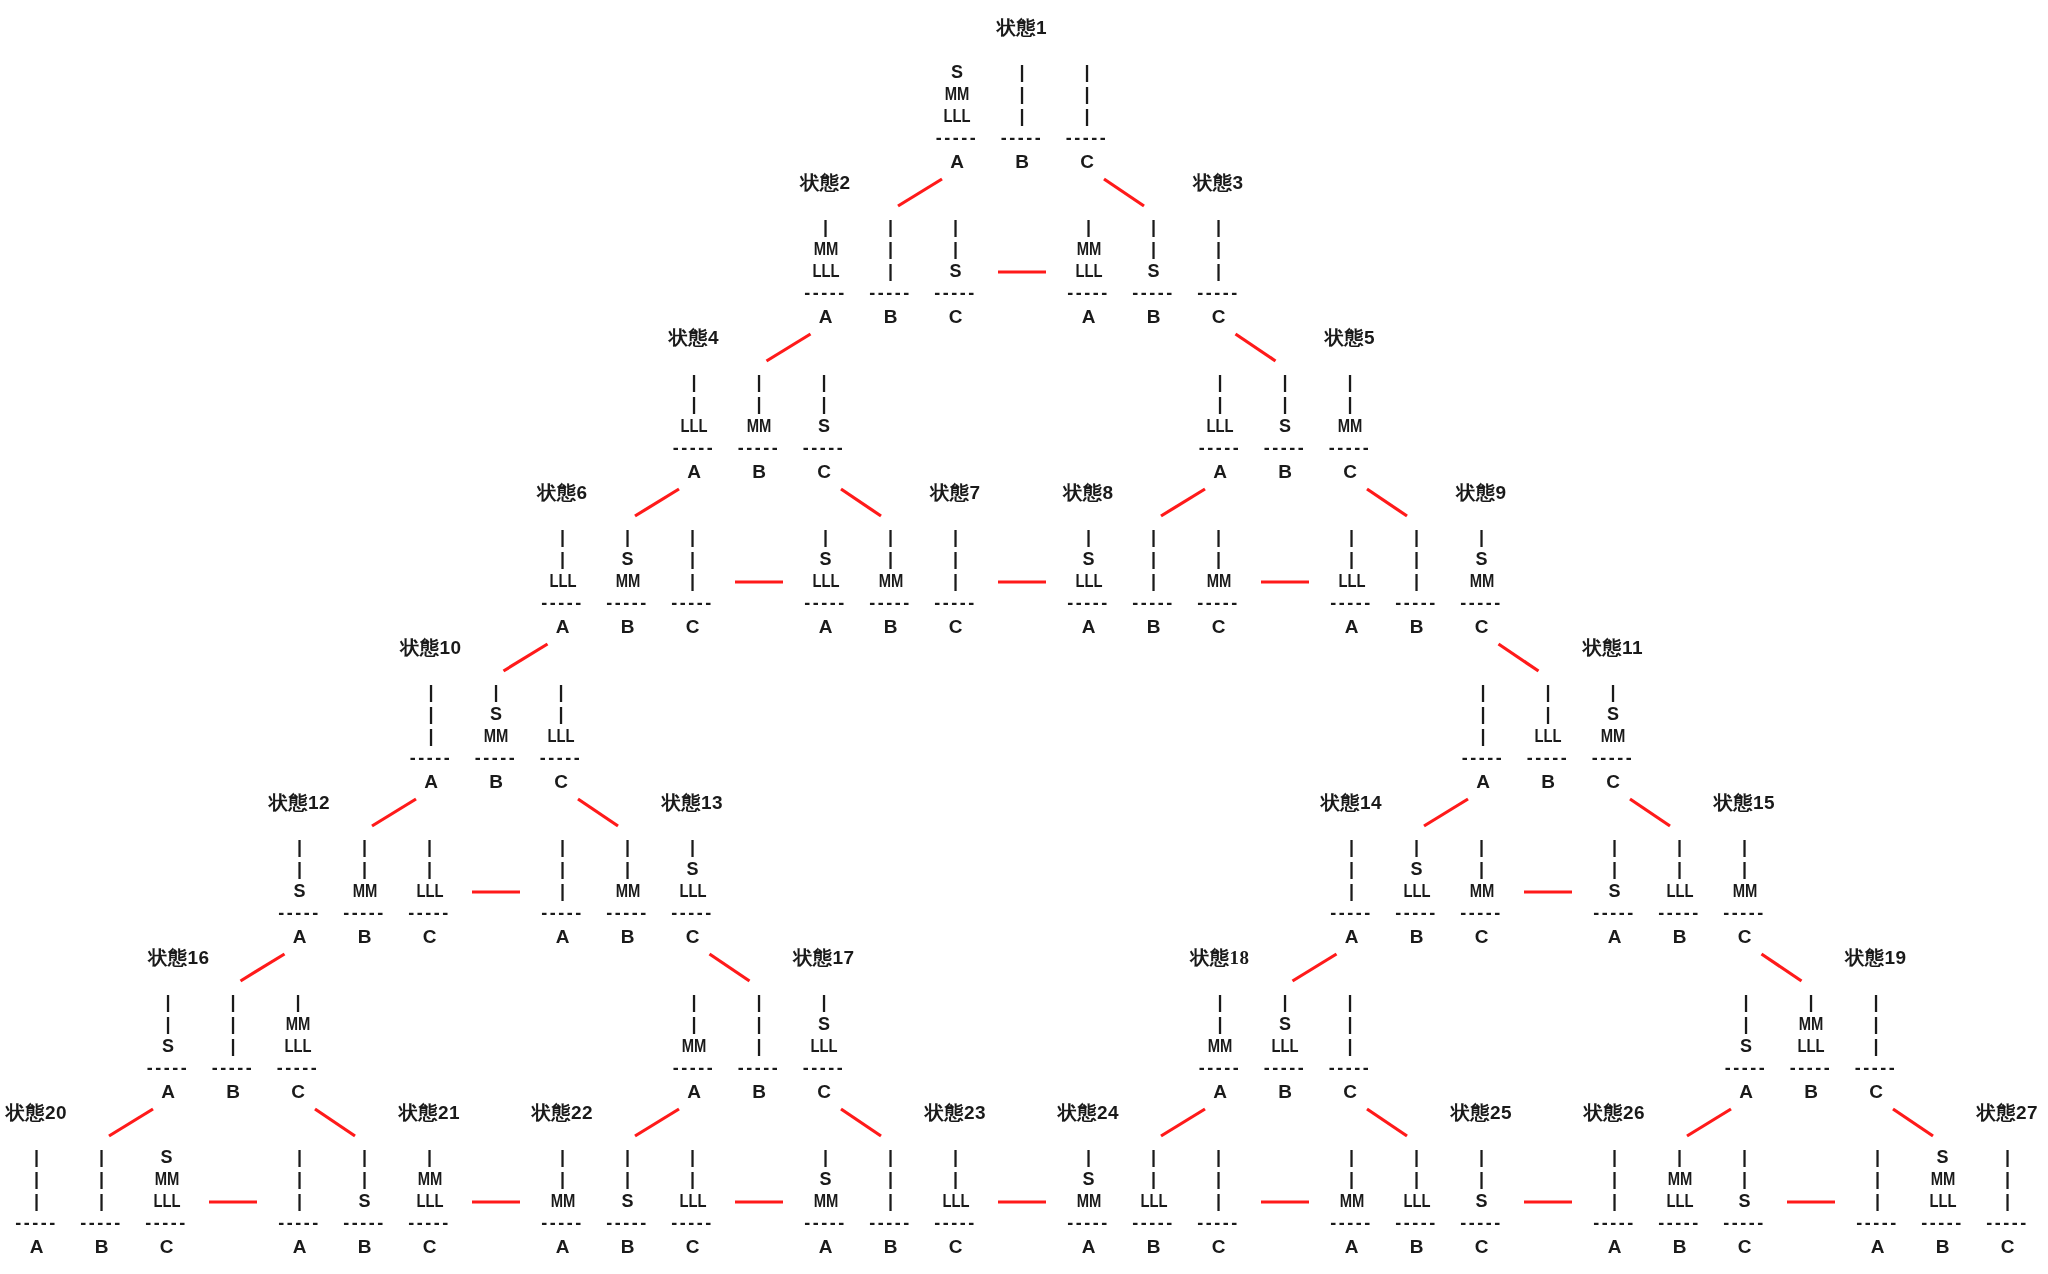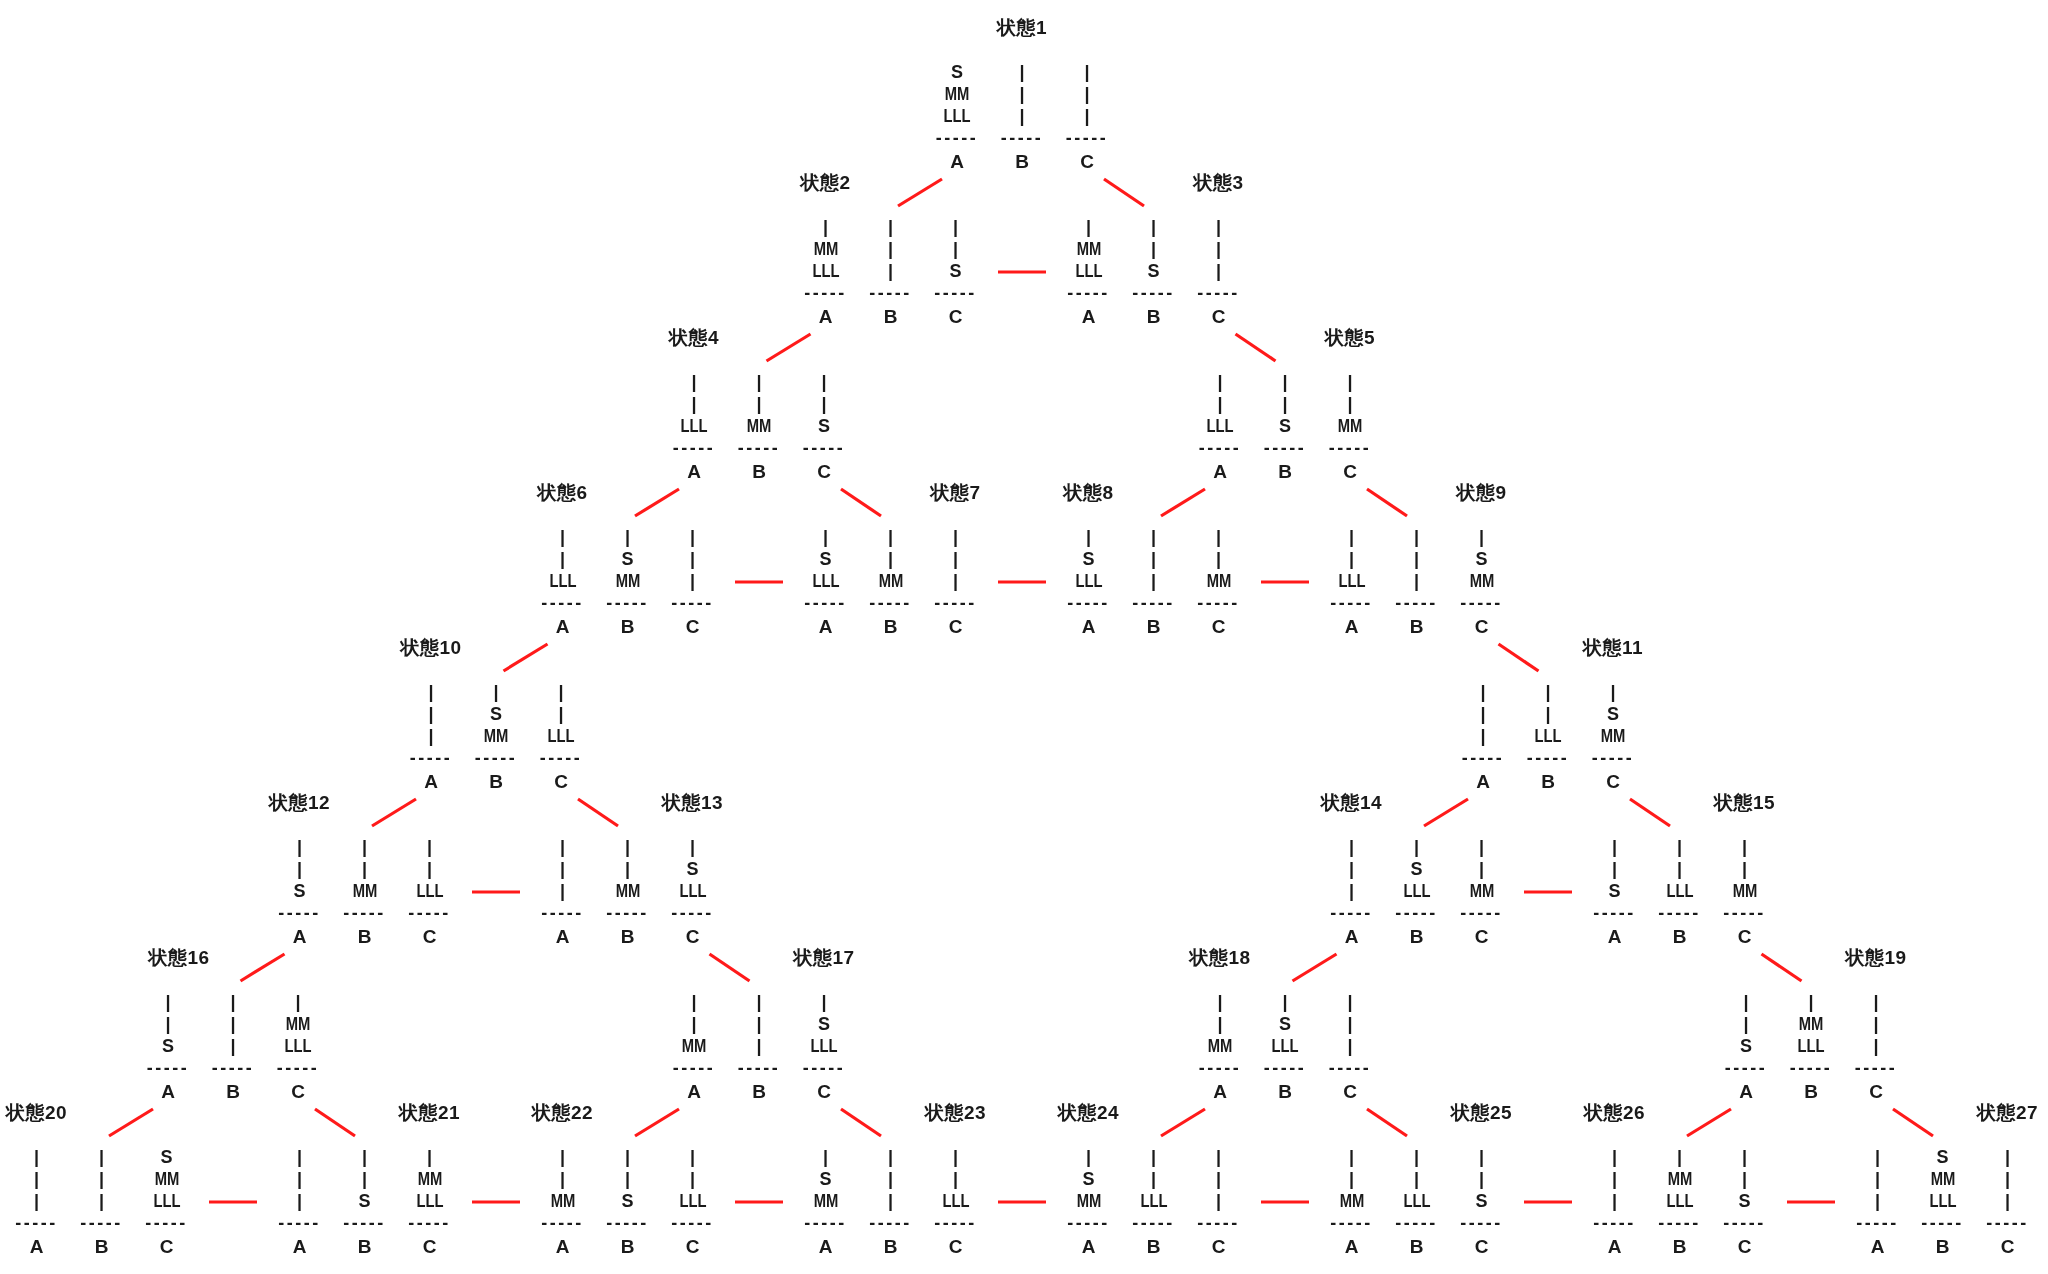--- a/index.html
+++ b/index.html
@@ -362,21 +362,21 @@
       <div class="cell" style="left: 759px; top: 1046px;">|</div>
       <div class="dash" style="left: 759px; top: 1068px;">-----</div>
       <div class="peglabel" style="left: 759px; top: 1092px;">B</div>
       <div class="cell" style="left: 824px; top: 1002px;">|</div>
       <div class="cell" style="left: 824px; top: 1024px;">S</div>
       <div class="cell" style="left: 824px; top: 1046px; transform: translate(-50%, -50%) scaleX(0.82);">LLL</div>
       <div class="dash" style="left: 824px; top: 1068px;">-----</div>
       <div class="peglabel" style="left: 824px; top: 1092px;">C</div>
     </div>
     <div class="state">
-      <div class="title" style="left: 1220px; top: 958px;">状態18</div>
+      <div class="title" style="left: 1220px; top: 958px; font-family: Liberation Serif, serif;">状態18</div>
       <div class="cell" style="left: 1220px; top: 1002px;">|</div>
       <div class="cell" style="left: 1220px; top: 1024px;">|</div>
       <div class="cell" style="left: 1220px; top: 1046px; transform: translate(-50%, -50%) scaleX(0.82);">MM</div>
       <div class="dash" style="left: 1220px; top: 1068px;">-----</div>
       <div class="peglabel" style="left: 1220px; top: 1092px;">A</div>
       <div class="cell" style="left: 1285px; top: 1002px;">|</div>
       <div class="cell" style="left: 1285px; top: 1024px;">S</div>
       <div class="cell" style="left: 1285px; top: 1046px; transform: translate(-50%, -50%) scaleX(0.82);">LLL</div>
       <div class="dash" style="left: 1285px; top: 1068px;">-----</div>
       <div class="peglabel" style="left: 1285px; top: 1092px;">B</div>

